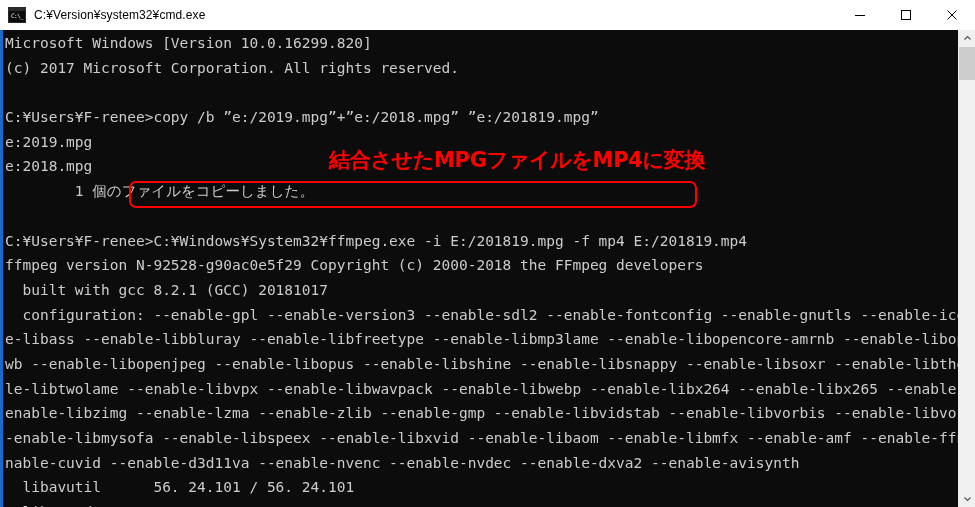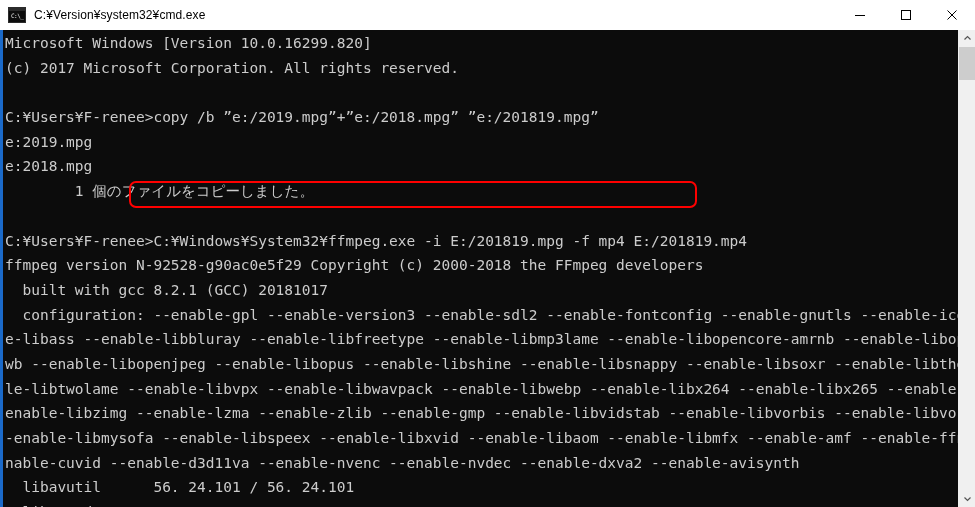--- a/index.html
+++ b/index.html
@@ -201,20 +201,21 @@
       </div>
     </div>
   </div>
 
   <div id="console-wrap">
     <div id="left-accent"></div>
 
     <div id="console">
       <div id="console-lines"><div class="cline">Microsoft Windows [Version 10.0.16299.820]</div><div class="cline">(c) 2017 Microsoft Corporation. All rights reserved.</div><div class="cline">&nbsp;</div><div class="cline">C:¥Users¥F-renee&gt;copy /b ”e:/2019.mpg”+”e:/2018.mpg” ”e:/201819.mpg”</div><div class="cline">e:2019.mpg</div><div class="cline">e:2018.mpg</div><div class="cline">        1 個のファイルをコピーしました。</div><div class="cline">&nbsp;</div><div class="cline">C:¥Users¥F-renee&gt;C:¥Windows¥System32¥ffmpeg.exe -i E:/201819.mpg -f mp4 E:/201819.mp4</div><div class="cline">ffmpeg version N-92528-g90ac0e5f29 Copyright (c) 2000-2018 the FFmpeg developers</div><div class="cline">  built with gcc 8.2.1 (GCC) 20181017</div><div class="cline">  configuration: --enable-gpl --enable-version3 --enable-sdl2 --enable-fontconfig --enable-gnutls --enable-iconv --enabl</div><div class="cline">e-libass --enable-libbluray --enable-libfreetype --enable-libmp3lame --enable-libopencore-amrnb --enable-libopencore-amr</div><div class="cline">wb --enable-libopenjpeg --enable-libopus --enable-libshine --enable-libsnappy --enable-libsoxr --enable-libtheora --enab</div><div class="cline">le-libtwolame --enable-libvpx --enable-libwavpack --enable-libwebp --enable-libx264 --enable-libx265 --enable-libxml2 --</div><div class="cline">enable-libzimg --enable-lzma --enable-zlib --enable-gmp --enable-libvidstab --enable-libvorbis --enable-libvo-amrwbenc -</div><div class="cline">-enable-libmysofa --enable-libspeex --enable-libxvid --enable-libaom --enable-libmfx --enable-amf --enable-ffnvcodec --e</div><div class="cline">nable-cuvid --enable-d3d11va --enable-nvenc --enable-nvdec --enable-dxva2 --enable-avisynth</div><div class="cline">  libavutil      56. 24.101 / 56. 24.101</div><div class="cline">  libavcodec     58. 40.100 / 58. 40.100</div></div>
 
+      <div id="annotation-jp">結合させたMPGファイルをMP4に変換</div>
 
       <div id="annotation-box"></div>
     </div>
 
     <div id="scrollbar">
       <div class="sb-arrow" id="sb-up">
         <svg width="9" height="9" viewBox="0 0 9 9">
           <polyline points="1.5,5.5 4.5,2.5 7.5,5.5" fill="none" stroke="#555" stroke-width="1.2"></polyline>
         </svg>
       </div>

